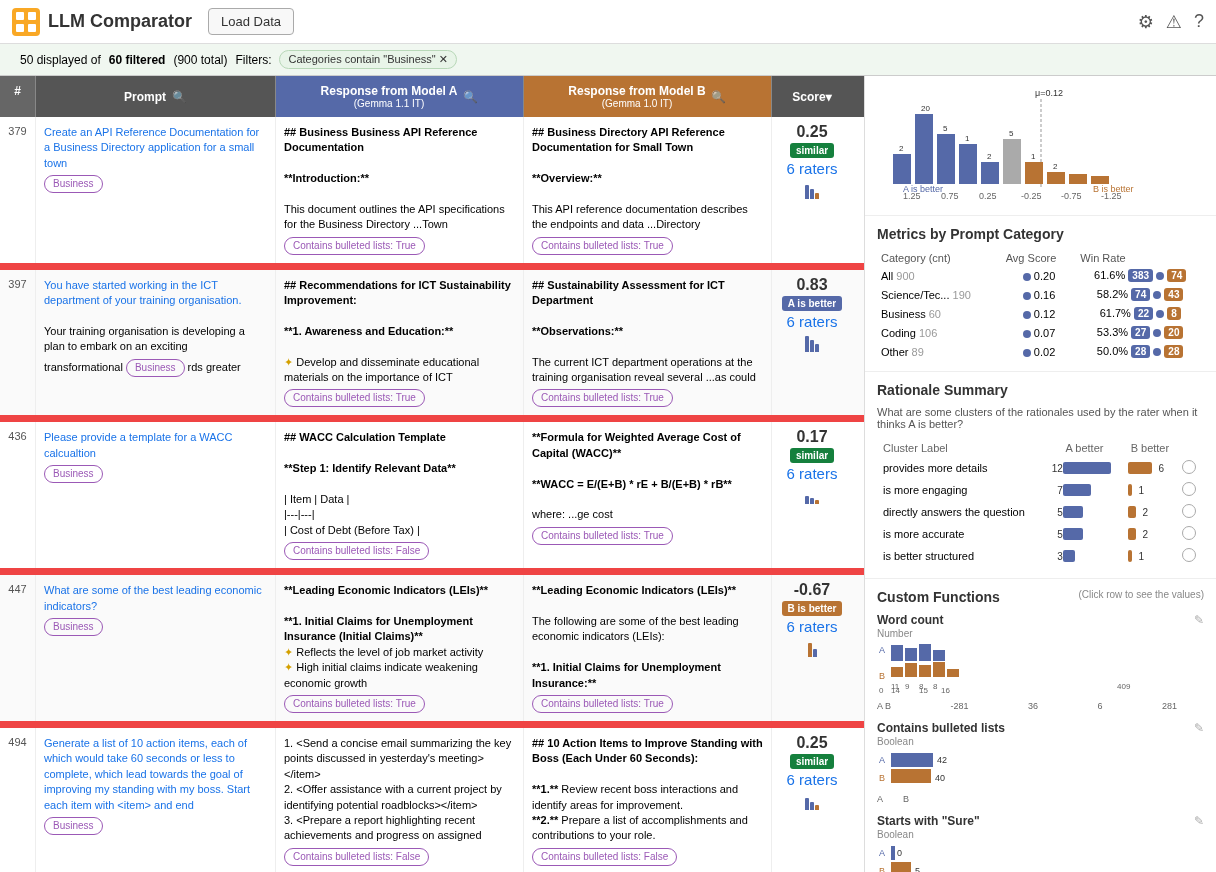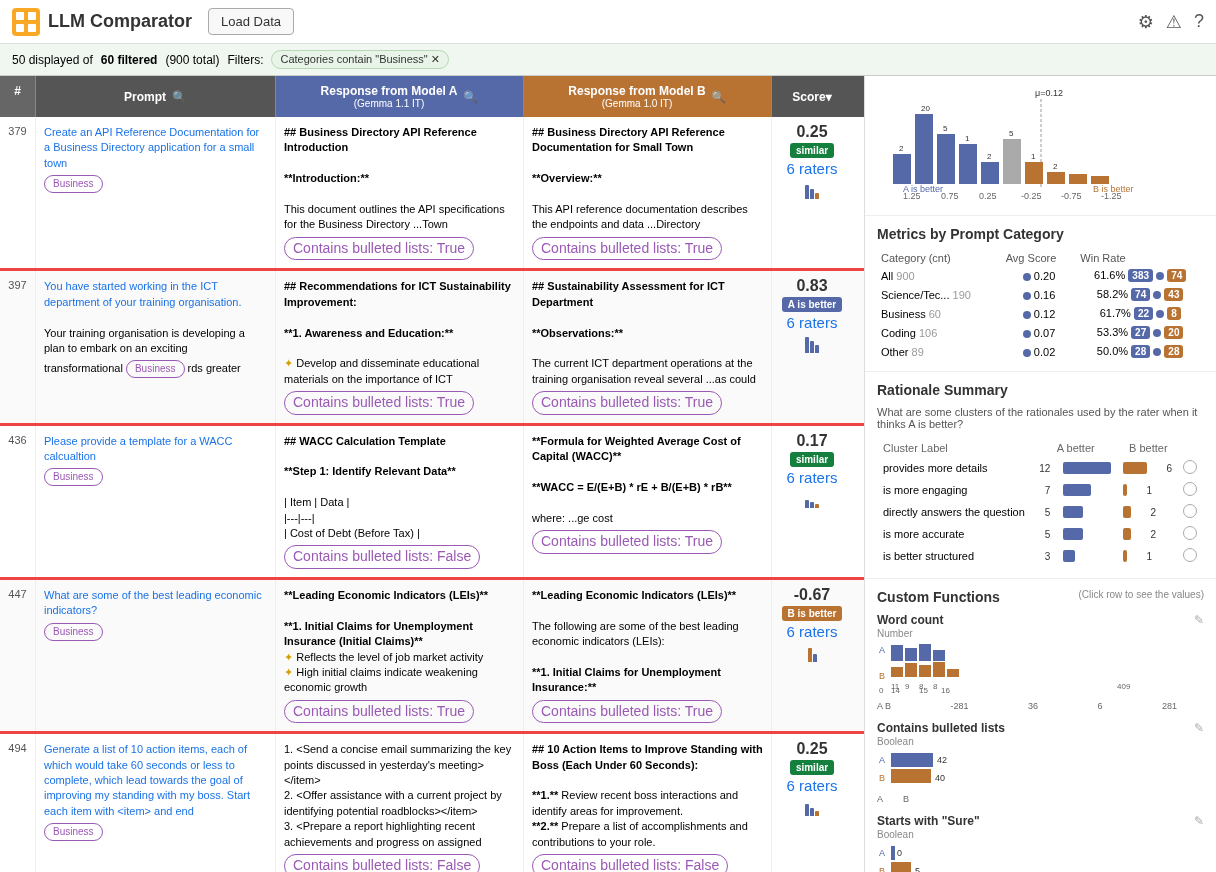--- a/index.html
+++ b/index.html
@@ -15,21 +15,21 @@
     .header-title { font-size: 18px; font-weight: bold; color: #333; margin-right: 16px; }
     .header-btn {
       padding: 5px 12px; border: 1px solid #aaa; border-radius: 4px;
       background: #f8f8f8; cursor: pointer; font-size: 13px; color: #333;
     }
     .header-icons { margin-left: auto; display: flex; gap: 12px; align-items: center; }
     .header-icon-btn { background: none; border: none; cursor: pointer; color: #555; font-size: 18px; }
 
     
     .filter-bar {
-      display: flex; align-items: center; gap: 8px; padding: 6px 12px;
+      display: flex; align-items: center; gap: 8px; padding: 6px 20px;
       background: #f0f7f0; border-bottom: 1px solid #ccc; font-size: 12px;
     }
     .filter-tag {
       display: inline-flex; align-items: center; gap: 4px;
       background: #e8f4e8; border: 1px solid #b8d8b8; border-radius: 12px;
       padding: 2px 8px; font-size: 11px; color: #333;
     }
 
     
     .main-layout { display: flex; height: calc(872px - 44px - 32px); }
@@ -57,36 +57,36 @@
     }
     .col-score {
       width: 80px; flex-shrink: 0; padding: 8px 10px;
       background: #555; text-align: center;
       display: flex; align-items: center; justify-content: center;
     }
     .scroll-indicator { width: 16px; flex-shrink: 0; background: #555; }
 
     
     .table-body { overflow-y: auto; flex: 1; }
-    .table-row { display: flex; border-bottom: 3px solid #ef4444; background: #fff; }
+    .table-row { display: flex; border-bottom: 7px solid #ef4444; background: #fff; }
     .table-row:nth-child(even) { background: #fafafa; }
     .cell-num { width: 36px; flex-shrink: 0; padding: 8px 4px; text-align: center; color: #555; border-right: 1px solid #eee; font-size: 11px; }
     .cell-prompt { width: 240px; flex-shrink: 0; padding: 8px; border-right: 1px solid #eee; font-size: 11px; line-height: 1.4; }
     .cell-response { width: 248px; flex-shrink: 0; padding: 8px; border-right: 1px solid #eee; font-size: 11px; line-height: 1.4; overflow: hidden; }
     .cell-score { width: 80px; flex-shrink: 0; padding: 6px 4px; text-align: center; }
     .cell-scroll { width: 16px; flex-shrink: 0; }
 
     .prompt-link { color: #1a73e8; text-decoration: none; }
     .category-badge {
       display: inline-block; border: 1px solid #9b59b6; border-radius: 12px;
       padding: 1px 8px; font-size: 10px; color: #9b59b6; margin-top: 4px;
     }
     .contains-badge {
       display: inline-block; border: 1px solid #9b59b6; border-radius: 12px;
-      padding: 1px 8px; font-size: 14px; color: #9b59b6; margin-top: 4px;
+      padding: 1px 8px; font-size: 10px; color: #9b59b6; margin-top: 4px;
     }
     .score-value { font-size: 16px; font-weight: bold; color: #333; }
     .score-badge {
       display: inline-block; padding: 2px 6px; border-radius: 3px;
       font-size: 10px; font-weight: bold; margin-top: 2px;
     }
     .score-similar { background: #15803d; color: #fff; }
     .score-a-better { background: #5569a8; color: #fff; }
     .score-b-better { background: #b87333; color: #fff; }
     .raters-text { font-size: 15px; color: #1a73e8; margin-top: 2px; }
@@ -118,21 +118,21 @@
     }
     .win-blue { background: #5569a8; }
     .win-orange { background: #b87333; }
 
     
     .rationale-desc { font-size: 11px; color: #555; margin-bottom: 8px; }
     .rationale-table { width: 100%; font-size: 11px; }
     .rationale-table th { color: #666; font-weight: normal; padding: 2px 4px; text-align: center; }
     .rationale-table th:first-child { text-align: left; }
     .rationale-row td { padding: 2px 4px; }
-    .bar-cell { display: flex; align-items: center; gap: 13px; }
+    .bar-cell { display: flex; align-items: center; gap: 0; }
     .rationale-bar { height: 12px; border-radius: 2px; }
     .bar-a { background: #5569a8; }
     .bar-b { background: #b87333; }
     .bar-num { font-size: 10px; color: #333; min-width: 12px; text-align: right; }
     .rationale-circle { width: 14px; height: 14px; border-radius: 50%; border: 1px solid #aaa; display: inline-block; }
 
     
     .custom-fn-header { display: flex; justify-content: space-between; }
     .custom-fn-hint { font-size: 10px; color: #888; }
     .fn-item { margin-bottom: 10px; }
@@ -207,21 +207,21 @@
 
     <div class="table-body">
 
       <div class="table-row">
         <div class="cell-num">379</div>
         <div class="cell-prompt">
           <a href="#" class="prompt-link">Create an API Reference Documentation for a Business Directory application for a small town</a>
           <br><span class="category-badge">Business</span>
         </div>
         <div class="cell-response">
-          <span class="response-bold">## Business Directory API Reference Introduction</span><br><br>
+          <span class="response-bold">## Business Business API Reference Documentation</span><br><br>
           <span class="response-bold">**Introduction:**</span><br><br>
           This document outlines the API specifications for the Business Directory ...Town<br>
           <span class="contains-badge">Contains bulleted lists: True</span>
         </div>
         <div class="cell-response">
           <span class="response-bold">## Business Directory API Reference Documentation for Small Town</span><br><br>
           <span class="response-bold">**Overview:**</span><br><br>
           This API reference documentation describes the endpoints and data ...Directory<br>
           <span class="contains-badge">Contains bulleted lists: True</span>
         </div>

